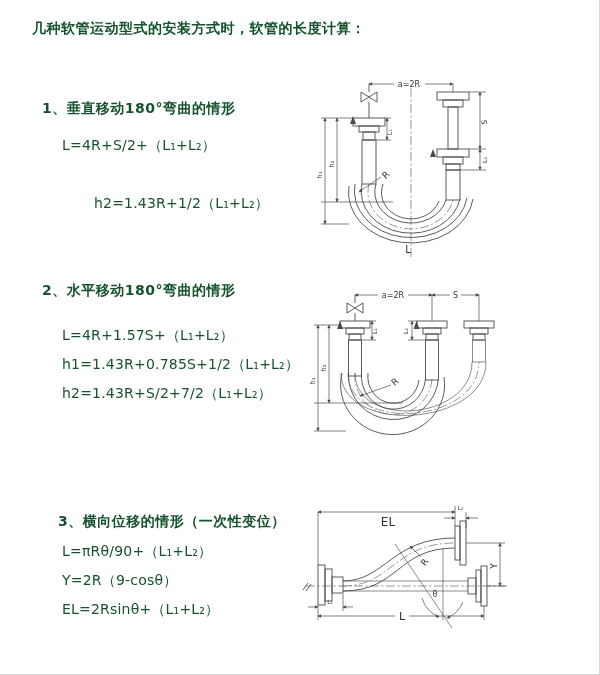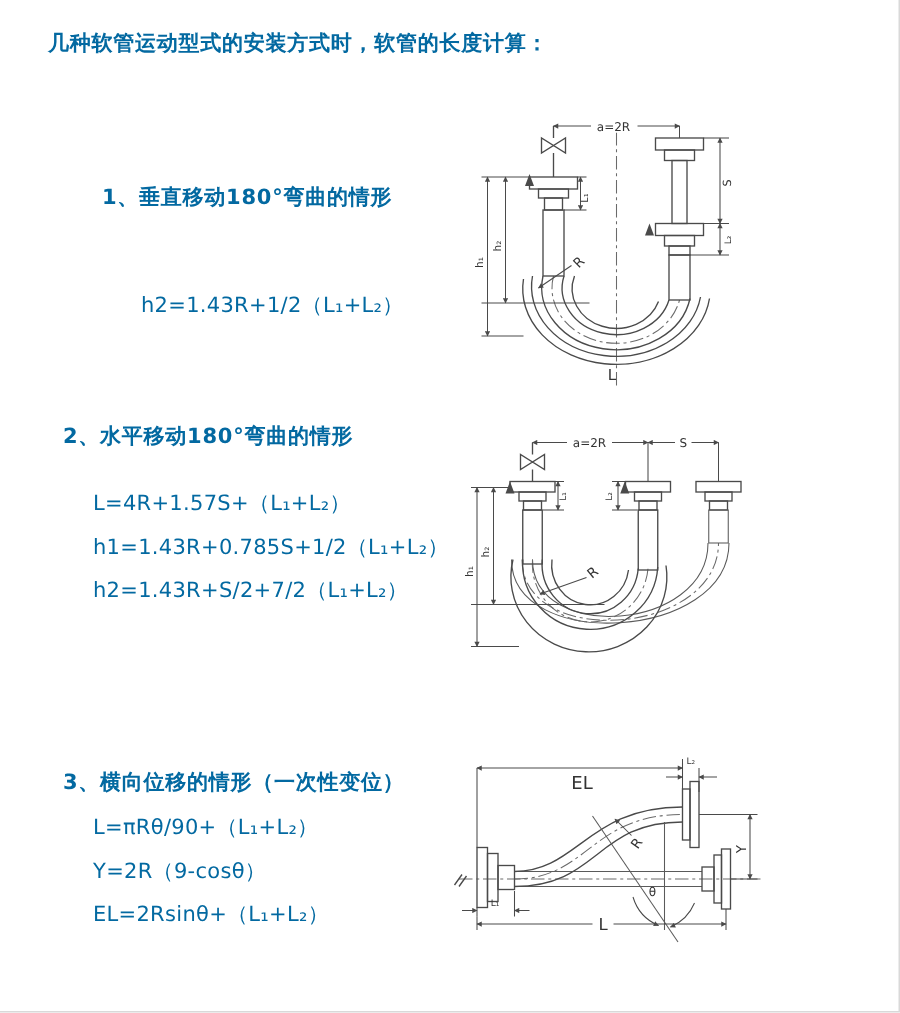--- a/index.html
+++ b/index.html
@@ -1,19 +1,19 @@
 <!DOCTYPE html>
 <html><head>
 <meta charset="utf-8">
 <style>
   html,body{margin:0;padding:0;background:#e8e8e8;}
   .page{
     position:relative;width:600px;height:675px;background:#ffffff;
     font-family:"DejaVu Sans","Liberation Sans",sans-serif;
-    color:#0369a1;overflow:hidden;margin:0 auto;
+    color:#14532d;overflow:hidden;margin:0 auto;
     box-shadow:inset -1px -1px 0 #d9d9d9;
   }
   .title{position:absolute;left:32px;top:20px;font-size:14px;font-weight:bold;letter-spacing:0.5px;}
   .heading{position:absolute;font-size:14px;font-weight:bold;letter-spacing:0.5px;}
   .formula{position:absolute;font-size:14px;font-weight:400;letter-spacing:0.2px;}
   .diag{position:absolute;}
   svg{overflow:visible;}
   svg text{font-family:"DejaVu Sans","Liberation Sans",sans-serif;fill:#333;}
   .ln{stroke:#4a4a4a;fill:none;stroke-width:0.9;}
   .thin{stroke:#5a5a5a;fill:none;stroke-width:0.7;}
@@ -22,29 +22,30 @@
   .fillarrow{fill:#4a4a4a;stroke:none;}
   .wbg{fill:#ffffff;stroke:none;}
 </style>
 </head>
 <body>
 
 <div class="page">
 
   <div class="title">几种软管运动型式的安装方式时，软管的长度计算：</div>
 
-  <div class="heading" style="left:42px;top:123px;margin-left:26px;">1、垂直移动180°弯曲的情形</div>
+  <div class="heading" style="left:42px;top:100px;">1、垂直移动180°弯曲的情形</div>
+  <div class="formula" style="left:62px;top:137px;">L=4R+S/2+（L₁+L₂）</div>
   <div class="formula" style="left:62px;top:195px;margin-left:32px;">h2=1.43R+1/2（L₁+L₂）</div>
 
   <div class="heading" style="left:42px;top:282px;">2、水平移动180°弯曲的情形</div>
   <div class="formula" style="left:62px;top:327px;">L=4R+1.57S+（L₁+L₂）</div>
   <div class="formula" style="left:62px;top:356px;">h1=1.43R+0.785S+1/2（L₁+L₂）</div>
   <div class="formula" style="left:62px;top:385px;">h2=1.43R+S/2+7/2（L₁+L₂）</div>
 
-  <div class="heading" style="left:42px;top:513px;">3、横向位移的情形（一次性变位）</div>
+  <div class="heading" style="left:58px;top:513px;">3、横向位移的情形（一次性变位）</div>
   <div class="formula" style="left:62px;top:543px;">L=πRθ/90+（L₁+L₂）</div>
   <div class="formula" style="left:62px;top:572px;">Y=2R（9-cosθ）</div>
   <div class="formula" style="left:62px;top:601px;">EL=2Rsinθ+（L₁+L₂）</div>
 
   <div class="diag" style="left:313px;top:72px;">
   <svg width="185" height="196" viewBox="0 0 185 196">
     <defs>
       <pattern id="hp1" width="5" height="5" patternUnits="userSpaceOnUse">
         <path d="M0,5 L5,0 M0,0 L5,5" stroke="#777" stroke-width="0.55"></path>
       </pattern>

